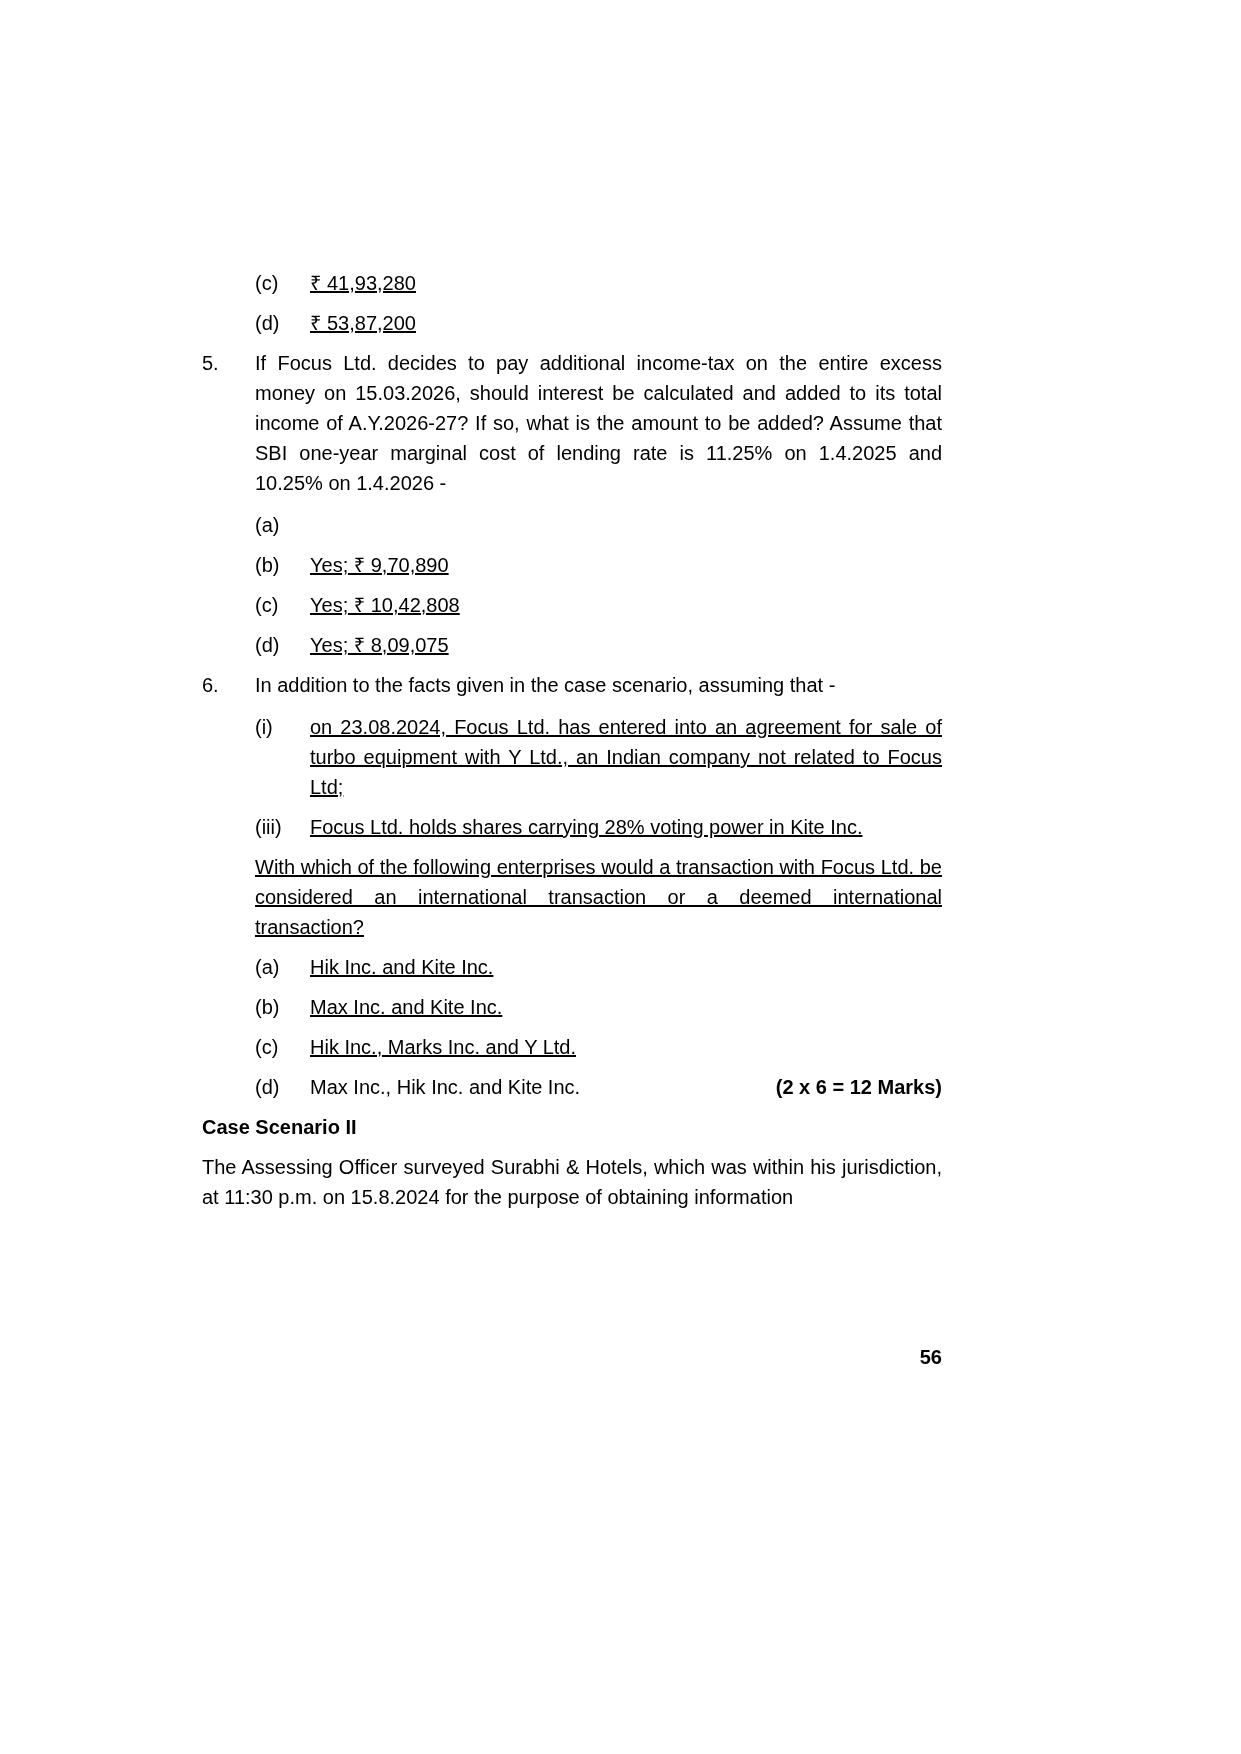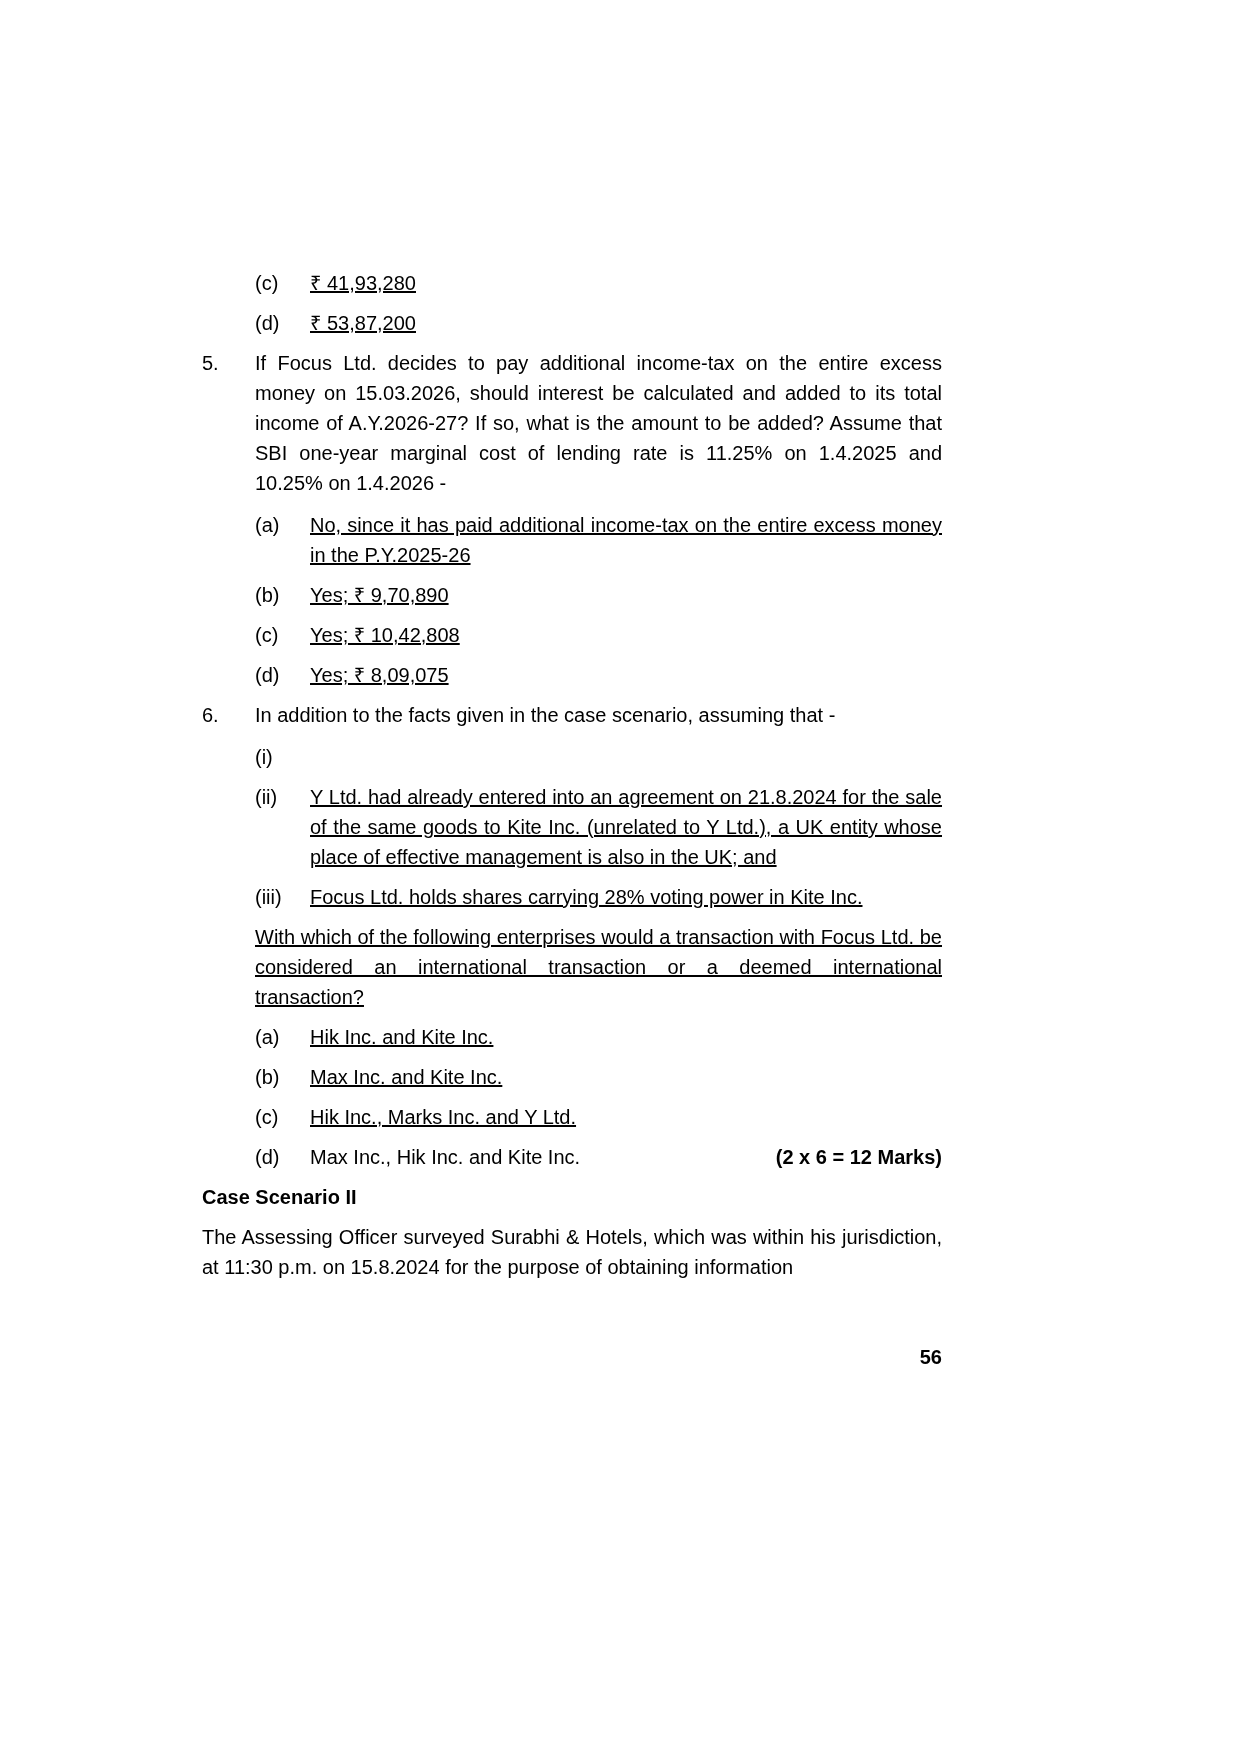--- a/index.html
+++ b/index.html
@@ -57,21 +57,20 @@
       <span class="opt-text">₹ 53,87,200</span>
     </div>
 
     <div class="q-row">
       <span class="q-num">5.</span>
       <span class="q-body">If Focus Ltd. decides to pay additional income-tax on the entire excess money on 15.03.2026, should interest be calculated and added to its total income of A.Y.2026-27? If so, what is the amount to be added? Assume that SBI one-year marginal cost of lending rate is 11.25% on 1.4.2025 and 10.25% on 1.4.2026 -</span>
     </div>
     <div class="spacer-sm"></div>
     <div class="opt-row">
       <span class="opt-label">(a)</span>
-      <span class="opt-text">No, since it has paid additional income-tax on the entire excess money in the P.Y.2025-26</span>
     </div>
     <div class="opt-row">
       <span class="opt-label">(b)</span>
       <span class="opt-text">Yes; ₹ 9,70,890</span>
     </div>
     <div class="opt-row">
       <span class="opt-label">(c)</span>
       <span class="opt-text">Yes; ₹ 10,42,808</span>
     </div>
     <div class="opt-row">
@@ -79,24 +78,21 @@
       <span class="opt-text">Yes; ₹ 8,09,075</span>
     </div>
 
     <div class="q-row">
       <span class="q-num">6.</span>
       <span class="q-body">In addition to the facts given in the case scenario, assuming that -</span>
     </div>
     <div class="spacer-sm"></div>
     <div class="opt-row">
       <span class="opt-label">(i)</span>
-    </div>
-    <div class="opt-row">
-      <span class="opt-label">(ii)</span>
-      <span class="opt-text">Y Ltd. had already entered into an agreement on 21.8.2024 for the sale of the same goods to Kite Inc. (unrelated to Y Ltd.), a UK entity whose place of effective management is also in the UK; and</span>
+      <span class="opt-text">on 23.08.2024, Focus Ltd. has entered into an agreement for sale of turbo equipment with Y Ltd., an Indian company not related to Focus Ltd;</span>
     </div>
     <div class="opt-row">
       <span class="opt-label">(iii)</span>
       <span class="opt-text">Focus Ltd. holds shares carrying 28% voting power in Kite Inc.</span>
     </div>
     <div class="para-indent">With which of the following enterprises would a transaction with Focus Ltd. be considered an international transaction or a deemed international transaction?</div>
     <div class="opt-row">
       <span class="opt-label">(a)</span>
       <span class="opt-text">Hik Inc. and Kite Inc.</span>
     </div>

